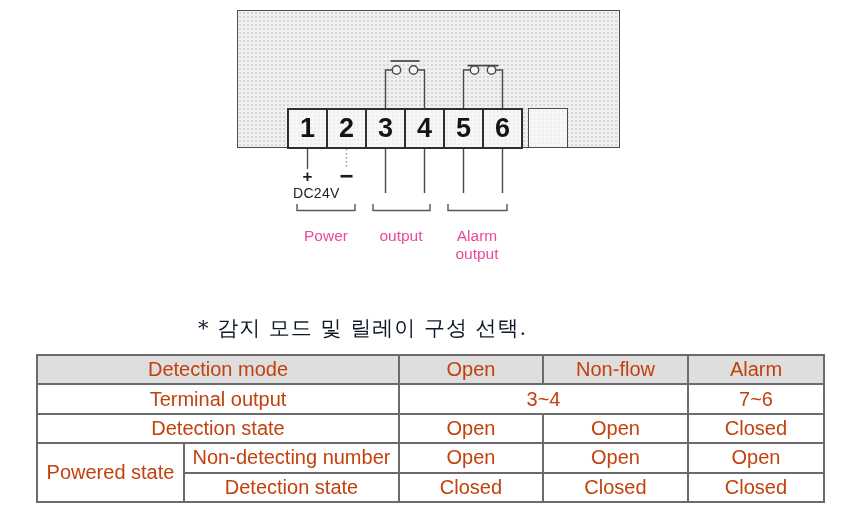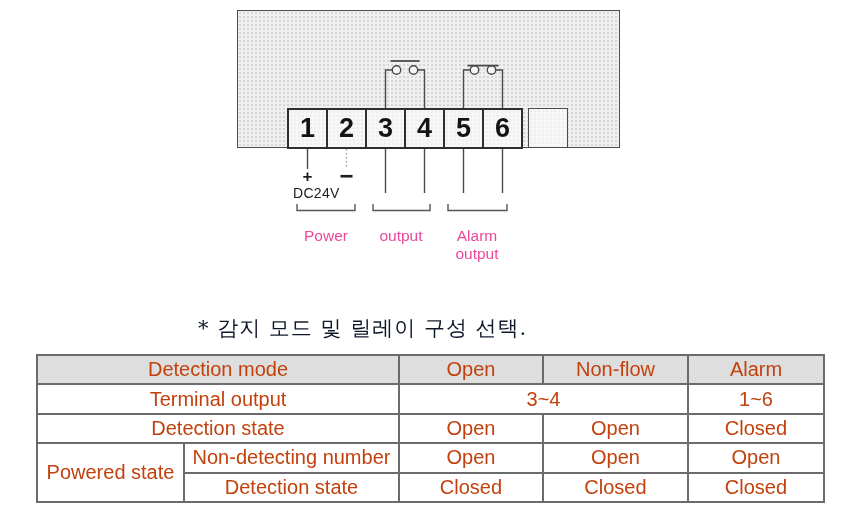--- a/index.html
+++ b/index.html
@@ -161,21 +161,21 @@
     <tbody>
       <tr class="header-row">
         <td colspan="2">Detection mode</td>
         <td>Open</td>
         <td>Non-flow</td>
         <td>Alarm</td>
       </tr>
       <tr>
         <td colspan="2">Terminal output</td>
         <td colspan="2">3~4</td>
-        <td>1~6</td>
+        <td>7~6</td>
       </tr>
       <tr>
         <td colspan="2">Detection state</td>
         <td>Open</td>
         <td>Open</td>
         <td>Closed</td>
       </tr>
       <tr>
         <td rowspan="2">Powered state</td>
         <td>Non-detecting number</td>

